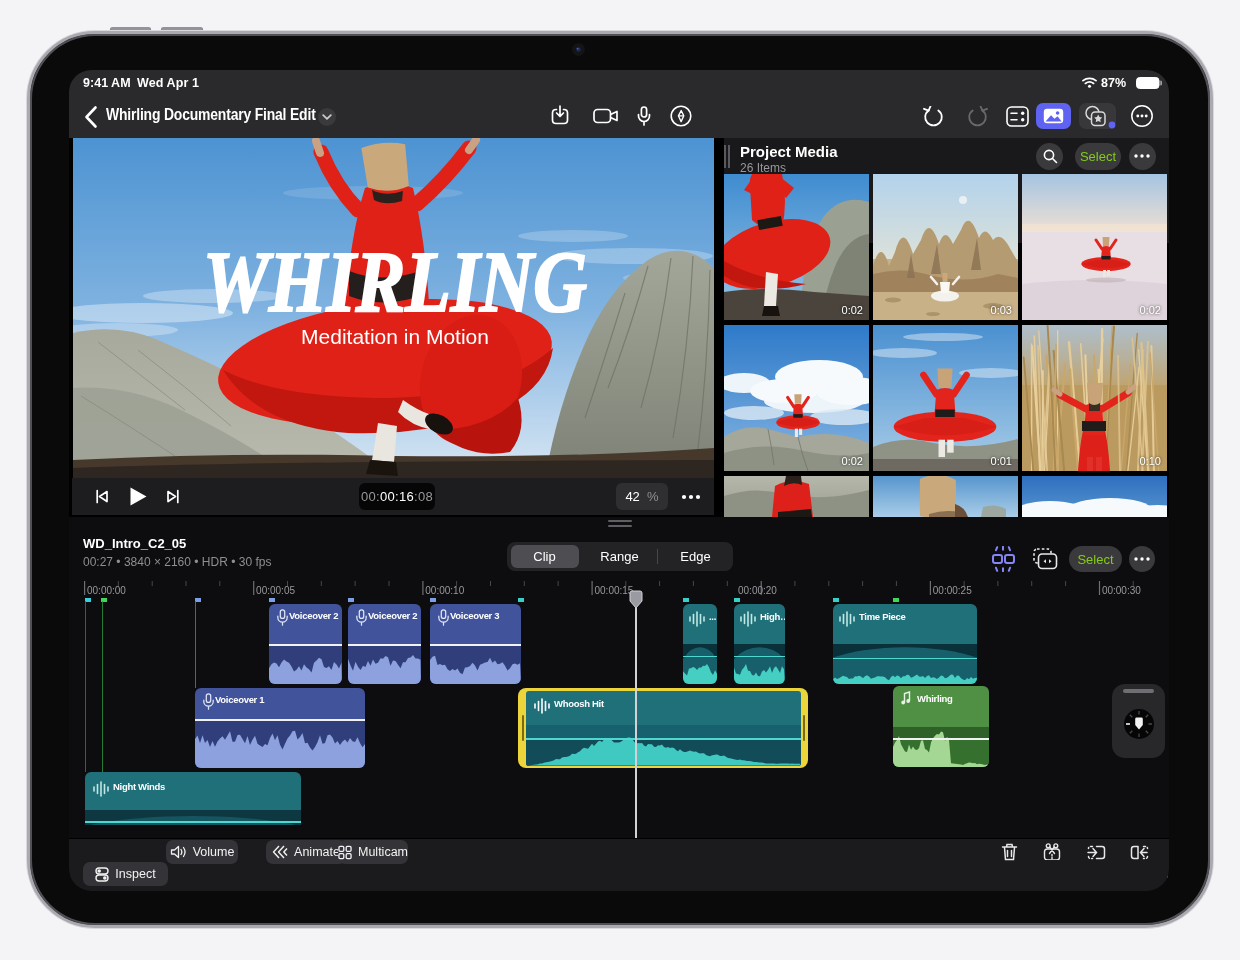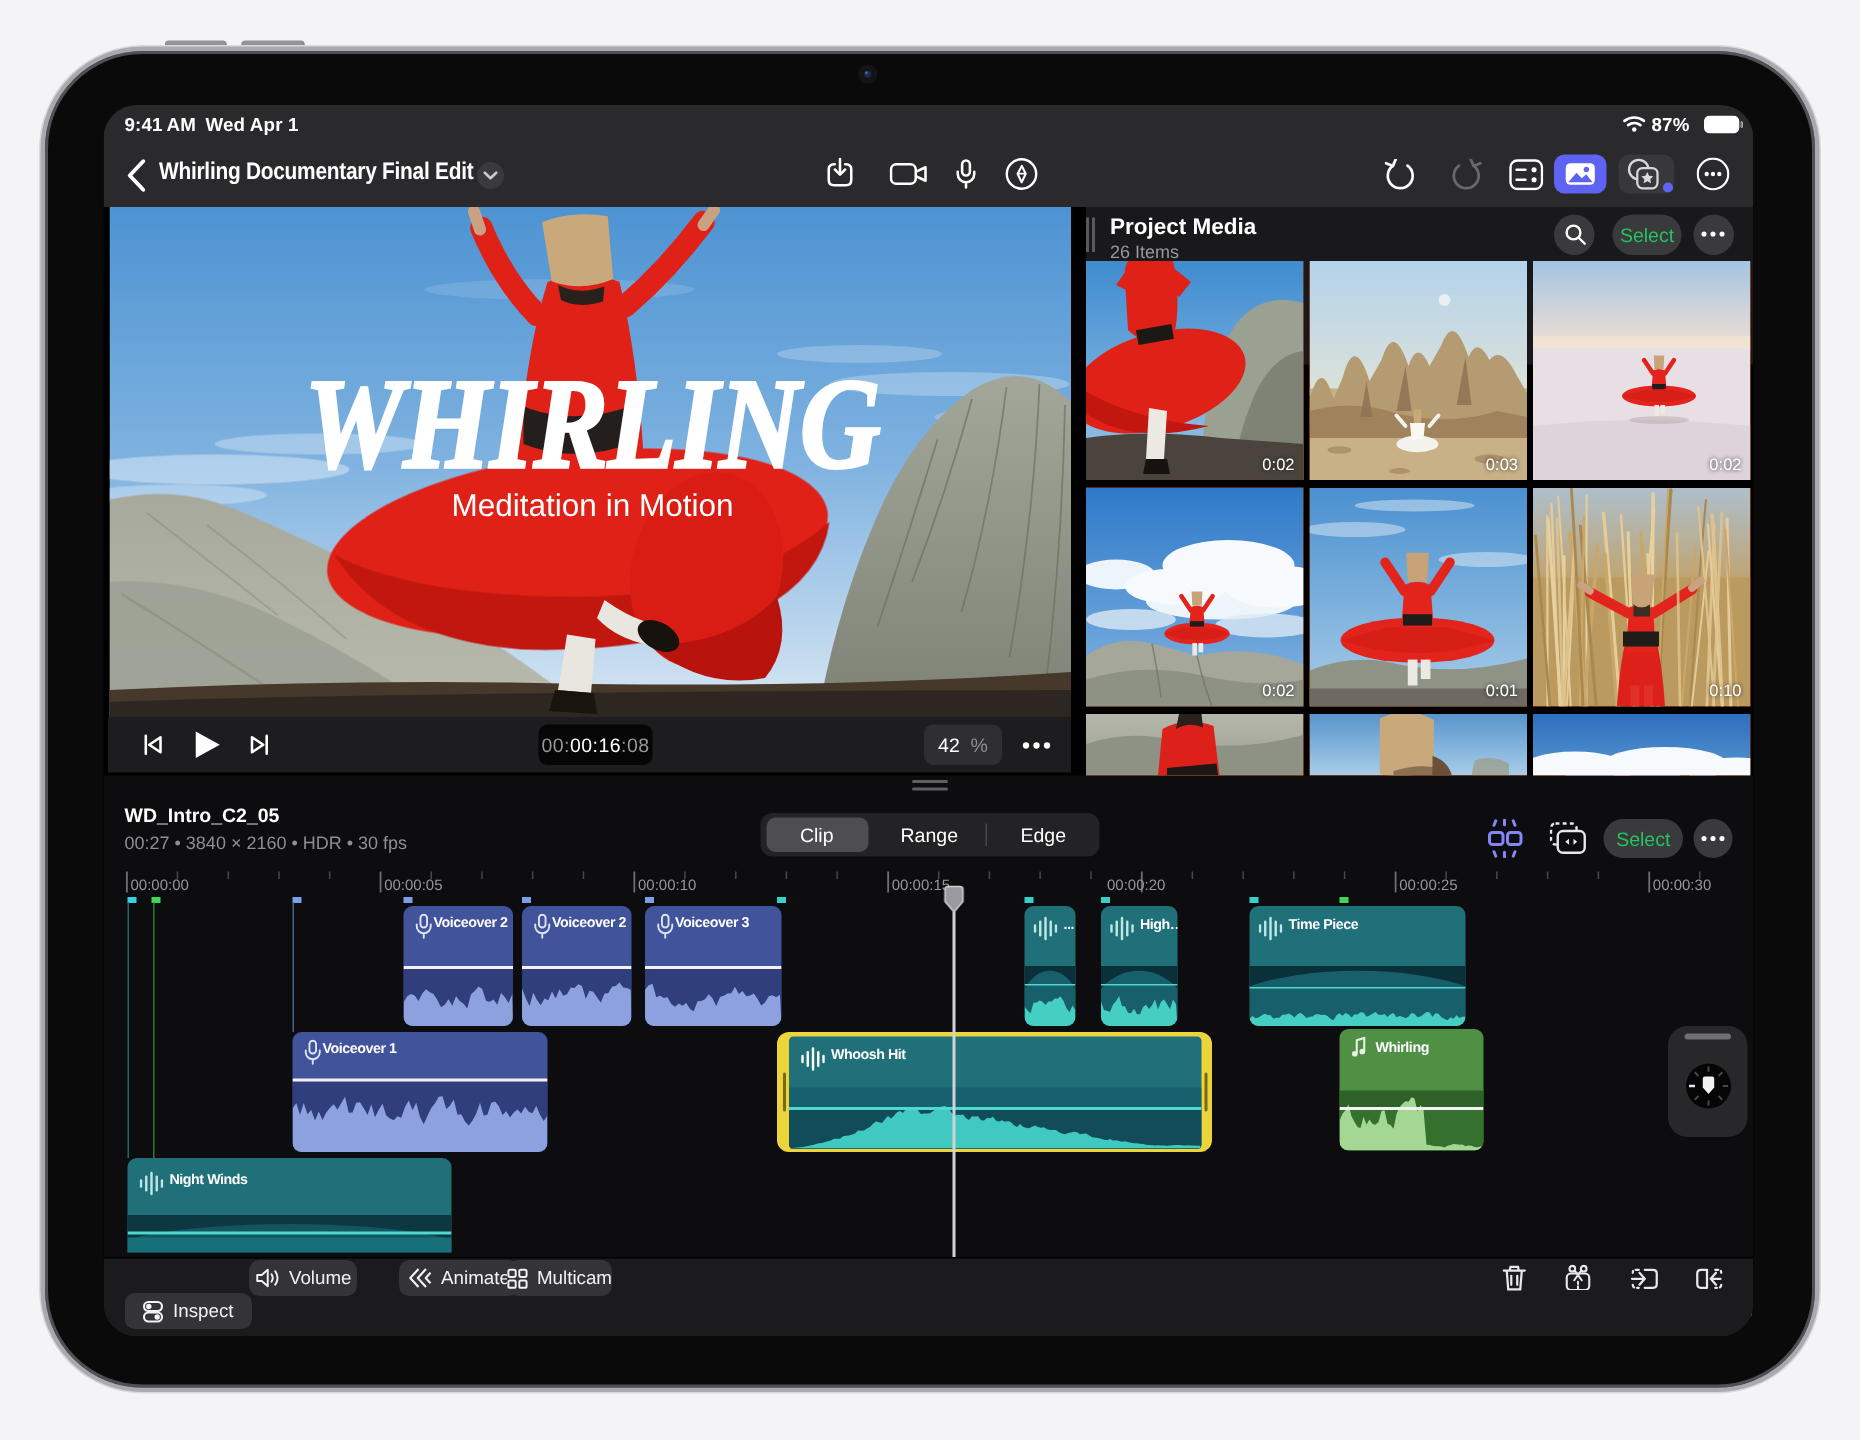--- a/index.html
+++ b/index.html
@@ -9,21 +9,21 @@
 .abs{position:absolute;}
 .device{position:absolute;left:27px;top:31px;width:1186px;height:897px;border-radius:68px;
  background:#0a0a0b;border:3px solid #a9a9af;
  box-shadow:inset 0 0 0 2px #515155, 0 0 0 1px #d9d9dd;}
 .btn-top{position:absolute;height:5px;border-radius:3px;background:#939398;top:27px;box-shadow:inset 0 -1px 1px #5a5a5e;}
 .screen{position:absolute;left:69px;top:70px;width:1100px;height:821px;border-radius:22px;overflow:hidden;background:#000;}
 .topbar{position:absolute;left:0;top:0;width:1100px;height:68px;background:#2a2a2c;}
 .t-status{position:absolute;font-size:12.5px;font-weight:700;color:#fff;letter-spacing:.1px;}
 .title{position:absolute;left:37px;top:36px;font-size:16px;font-weight:700;color:#fff;letter-spacing:-.2px;transform:scaleX(.87);transform-origin:left center;white-space:nowrap;}
 .circ{position:absolute;border-radius:50%;background:#3a3a3c;}
-.pill{position:absolute;border-radius:14px;background:#3a3a3c;color:#22c55e;font-size:13px;
+.pill{position:absolute;border-radius:14px;background:#3a3a3c;color:#84cc16;font-size:13px;
  display:flex;align-items:center;justify-content:center;}
 .panelhead{position:absolute;left:655px;top:68px;width:445px;height:105px;background:#19191b;}
 .ph-t1{position:absolute;left:16px;top:5px;font-size:15px;font-weight:700;color:#fff;}
 .ph-t2{position:absolute;left:16px;top:23px;font-size:12px;color:#98989d;}
 .playbar{position:absolute;left:3px;top:408px;width:642px;height:37px;background:#1d1d1f;}
 .tcode{position:absolute;left:287px;top:5px;width:76px;height:27px;background:#060606;border-radius:6px;
  font-size:13px;color:#98989d;display:flex;align-items:center;justify-content:center;letter-spacing:.3px;}
 .zoombox{position:absolute;left:544px;top:5px;width:52px;height:27px;background:#2f2f32;border-radius:6px;
  font-size:13px;color:#fff;display:flex;align-items:center;justify-content:center;}
 .timeline{position:absolute;left:0;top:447px;width:1100px;height:321px;background:#0d0d0f;}
@@ -687,21 +687,21 @@
             <polygon points="0,43 0.0,23.1 2.0,18.5 4.0,16.1 6.0,12.1 8.0,20.2 10.0,24.0 12.0,27.4 14.0,28.0 16.0,20.5 18.0,25.7 20.0,22.4 22.0,25.4 24.0,25.9 26.0,24.0 28.0,16.7 30.0,16.2 32.0,25.1 34.0,26.0 36.0,28.5 38.0,18.6 40.0,14.2 42.0,11.8 44.0,10.1 46.0,10.5 48.0,7.5 50.0,8.3 52.0,17.0 54.0,12.7 56.0,15.9 58.0,39.2 60.0,39.4 62.0,39.8 64.0,40.1 66.0,40.2 68.0,40.4 70.0,41.0 72.0,39.9 74.0,39.3 76.0,38.6 78.0,38.8 80.0,39.2 82.0,39.0 84.0,40.2 86.0,39.7 88.0,39.9 90.0,40.6 92.0,40.9 94.0,40.4 96.0,40.7 96,43" fill="#a5d794"></polygon>
           </svg>
           <div class="abs" style="left:0;top:52px;width:96px;height:1.5px;background:#f2f2f4;"></div>
           <div class="clipname abs" style="left:24px;top:7px;">Whirling</div>
           <svg class="abs" style="left:8px;top:5px;" width="11" height="14" viewBox="0 0 11 14">
             <path d="M3.5 11.5 V2.5 L8.5 1 V10" stroke="#e8f2e4" stroke-width="1.4" fill="none"></path>
             <circle cx="2.2" cy="11.5" r="1.9" fill="#e8f2e4"></circle>
             <circle cx="7.2" cy="10" r="1.9" fill="#e8f2e4"></circle>
           </svg>
         </div>
-<div class="abs" style="left:16px;top:702px;width:216px;height:63px;border-radius:6px 6px 0 0;overflow:hidden;background:#20707a;">
+<div class="abs" style="left:16px;top:702px;width:216px;height:53px;border-radius:6px 6px 0 0;overflow:hidden;background:#20707a;">
           <div class="abs" style="left:0;top:38px;width:216px;height:25px;background:#0d3842;"></div>
           <svg class="abs" style="left:0;top:38px;" width="216" height="25" viewBox="0 0 216 25">
             <ellipse cx="108.0" cy="31" rx="133.92" ry="25" fill="#14555f"></ellipse>
           </svg>
           <div class="abs" style="left:0;top:49px;width:216px;height:1.5px;background:#4fd8cf;"></div>
           <div class="abs" style="left:0;top:52.5px;width:216px;height:10.5px;background:#177079;"></div>
           <svg class="abs" style="left:8px;top:8px;" width="16" height="18" viewBox="0 0 16 18">
             <g stroke="#bfe8e4" stroke-width="1.6" stroke-linecap="round">
               <path d="M1 7 v4"></path>
               <path d="M4.5 4.5 v9"></path>

